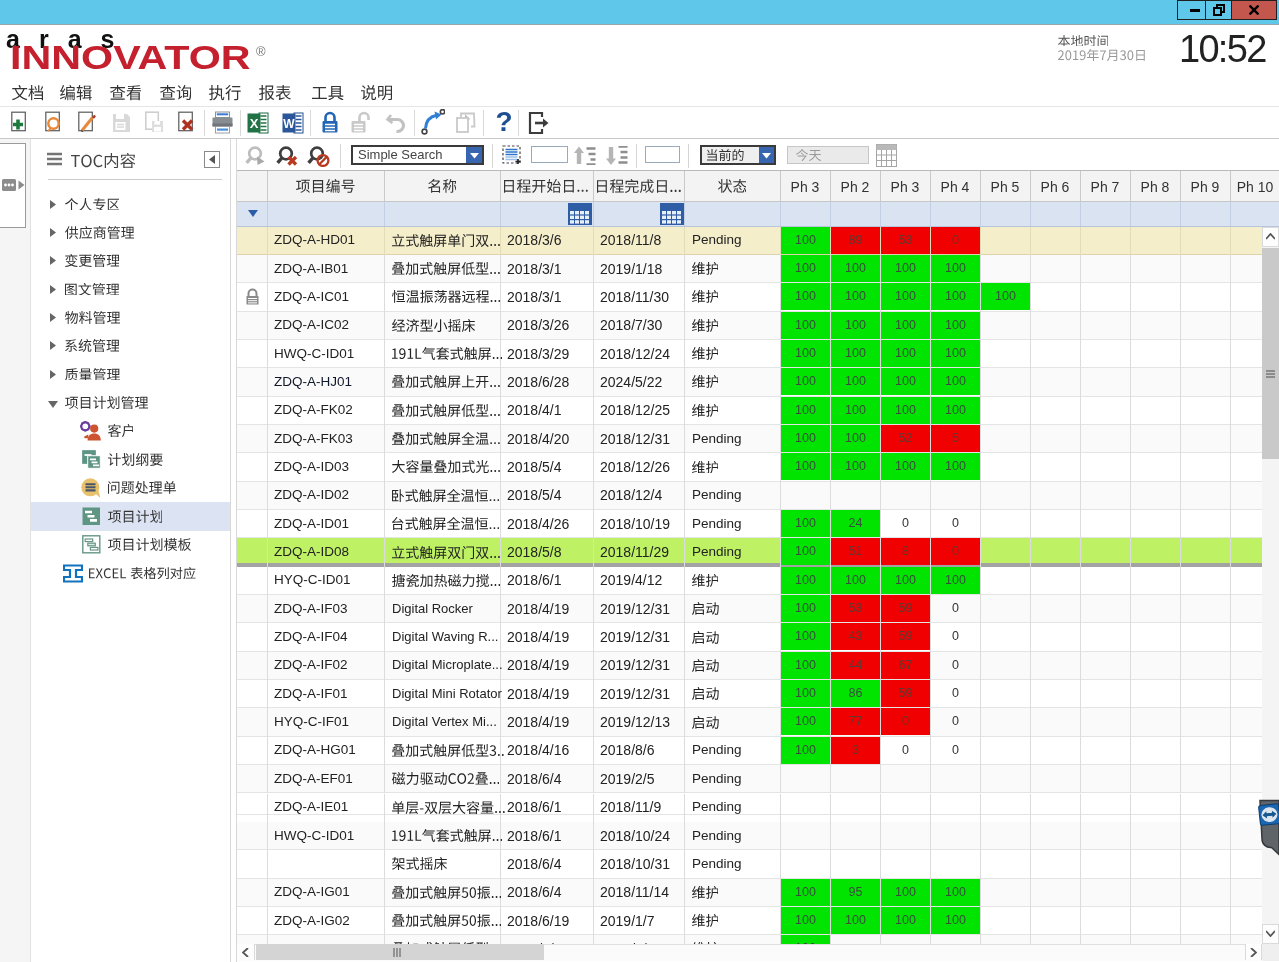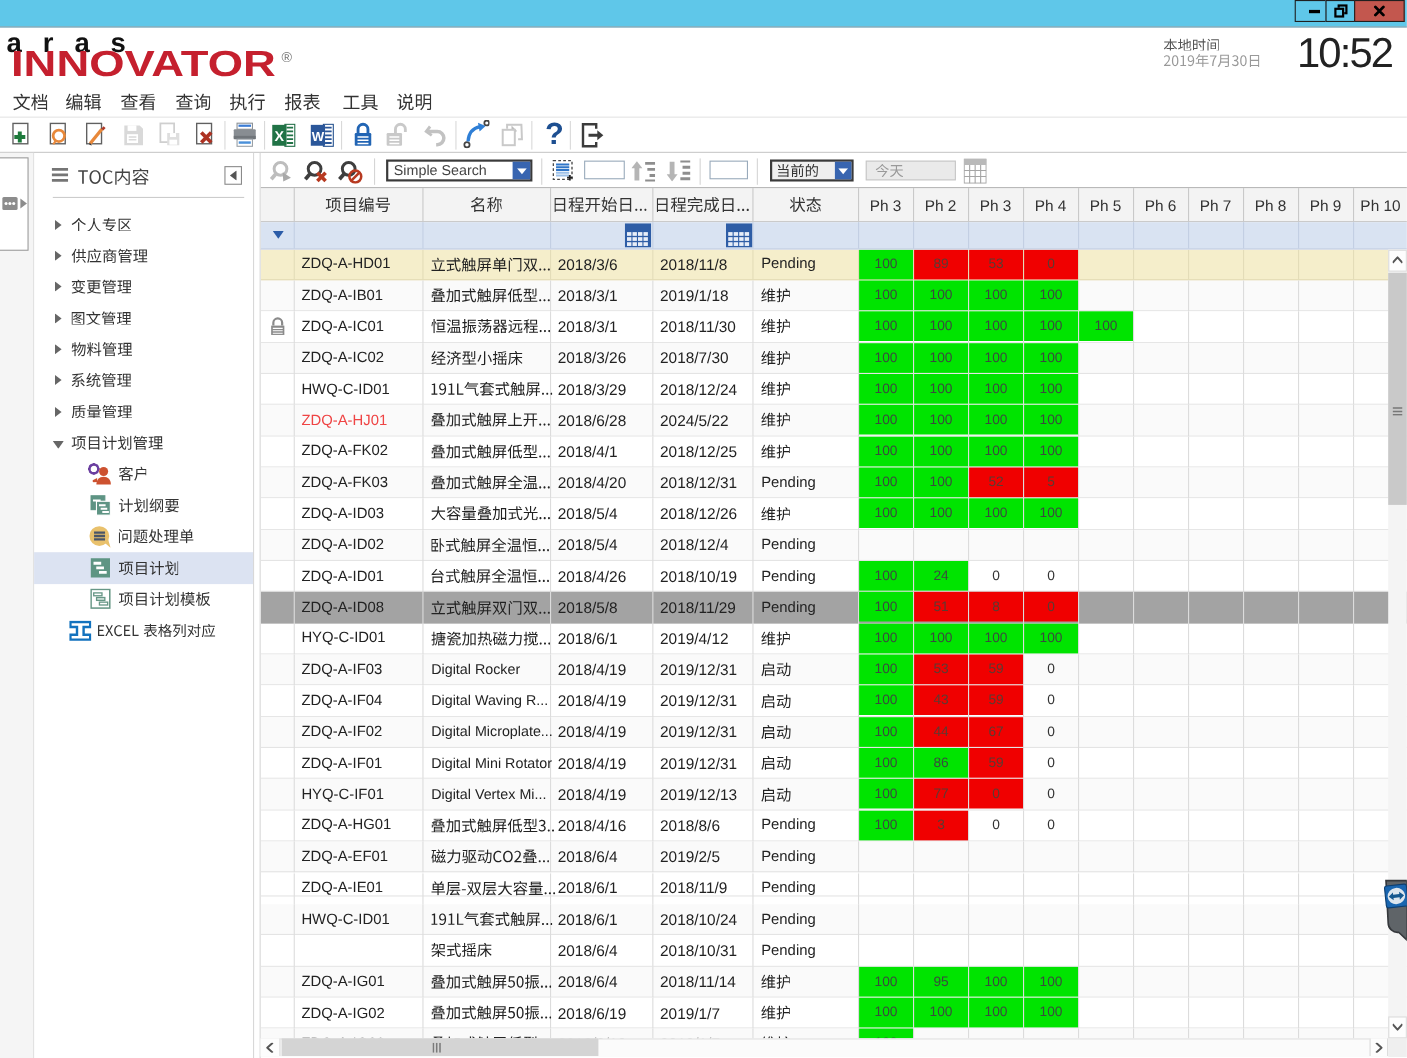--- a/index.html
+++ b/index.html
@@ -952,21 +952,21 @@
 <div class="abs" style="left:543px;top:0;width:1px;height:28.35px;background:#dcdcdc"></div>
 <div class="abs" style="left:593px;top:0;width:1px;height:28.35px;background:#dcdcdc"></div>
 <div class="abs" style="left:643px;top:0;width:1px;height:28.35px;background:#dcdcdc"></div>
 <div class="abs" style="left:693px;top:0;width:1px;height:28.35px;background:#dcdcdc"></div>
 <div class="abs" style="left:743px;top:0;width:1px;height:28.35px;background:#dcdcdc"></div>
 <div class="abs" style="left:793px;top:0;width:1px;height:28.35px;background:#dcdcdc"></div>
 <div class="abs" style="left:843px;top:0;width:1px;height:28.35px;background:#dcdcdc"></div>
 <div class="abs" style="left:893px;top:0;width:1px;height:28.35px;background:#dcdcdc"></div>
 <div class="abs" style="left:943px;top:0;width:1px;height:28.35px;background:#dcdcdc"></div>
 <div class="abs" style="left:993px;top:0;width:1px;height:28.35px;background:#dcdcdc"></div>
-<div class="abs" style="left:37px;top:6.68px;width:108px;overflow:hidden;white-space:nowrap;font-size:13.5px;color:#ef4444;line-height:14px">ZDQ-A-HJ01</div>
+<div class="abs" style="left:37px;top:6.68px;width:108px;overflow:hidden;white-space:nowrap;font-size:13.5px;color:#0f172a;line-height:14px">ZDQ-A-HJ01</div>
 <div class="abs" style="left:155px;top:0;width:113px;height:28px;overflow:hidden">
 <svg style="position:absolute;left:0.00px;top:7.20px;" width="107.86" height="12.95" viewBox="0.80 -11.77 107.86 12.95">
             <g transform="scale(0.014000,-0.014000)" fill="#222">
               <use href="#g97" x="0"></use>
               <use href="#g98" x="1000"></use>
               <use href="#g92" x="2000"></use>
               <use href="#g93" x="3000"></use>
               <use href="#g94" x="4000"></use>
               <use href="#g114" x="5000"></use>
               <use href="#g75" x="6000"></use>
@@ -1193,21 +1193,21 @@
           </svg>
 </div>
 <div class="abs" style="left:270px;top:6.68px;width:86px;overflow:hidden;font-size:14px;color:#222;line-height:14px">2018/4/26</div>
 <div class="abs" style="left:363px;top:6.68px;width:84px;overflow:hidden;font-size:14px;color:#222;line-height:14px">2018/10/19</div>
 <div class="abs" style="left:455px;top:6.68px;font-size:13.5px;color:#222;line-height:14px">Pending</div>
 <div class="abs" style="left:544px;top:0;width:49px;height:27.00px;background:#00e400;color:#3a4a3e;font-size:12.5px;text-align:center;line-height:27.00px">100</div>
 <div class="abs" style="left:594px;top:0;width:49px;height:27.00px;background:#00e400;color:#3a4a3e;font-size:12.5px;text-align:center;line-height:27.00px">24</div>
 <div class="abs" style="left:644px;top:0;width:49px;height:27.00px;background:transparent;color:#333;font-size:12.5px;text-align:center;line-height:27.00px">0</div>
 <div class="abs" style="left:694px;top:0;width:49px;height:27.00px;background:transparent;color:#333;font-size:12.5px;text-align:center;line-height:27.00px">0</div>
 </div>
-<div class="abs" style="left:0;top:311.85px;width:1042px;height:28.35px;background:#a3a3a3;border-bottom:4px solid #a3a3a3">
+<div class="abs" style="left:0;top:311.85px;width:1042px;height:28.35px;background:#bef264;border-bottom:4px solid #a3a3a3">
 <div class="abs" style="left:30px;top:0;width:1px;height:28.35px;background:#dcdcdc"></div>
 <div class="abs" style="left:147px;top:0;width:1px;height:28.35px;background:#dcdcdc"></div>
 <div class="abs" style="left:263px;top:0;width:1px;height:28.35px;background:#dcdcdc"></div>
 <div class="abs" style="left:356px;top:0;width:1px;height:28.35px;background:#dcdcdc"></div>
 <div class="abs" style="left:447px;top:0;width:1px;height:28.35px;background:#dcdcdc"></div>
 <div class="abs" style="left:543px;top:0;width:1px;height:28.35px;background:#dcdcdc"></div>
 <div class="abs" style="left:593px;top:0;width:1px;height:28.35px;background:#dcdcdc"></div>
 <div class="abs" style="left:643px;top:0;width:1px;height:28.35px;background:#dcdcdc"></div>
 <div class="abs" style="left:693px;top:0;width:1px;height:28.35px;background:#dcdcdc"></div>
 <div class="abs" style="left:743px;top:0;width:1px;height:28.35px;background:#dcdcdc"></div>

